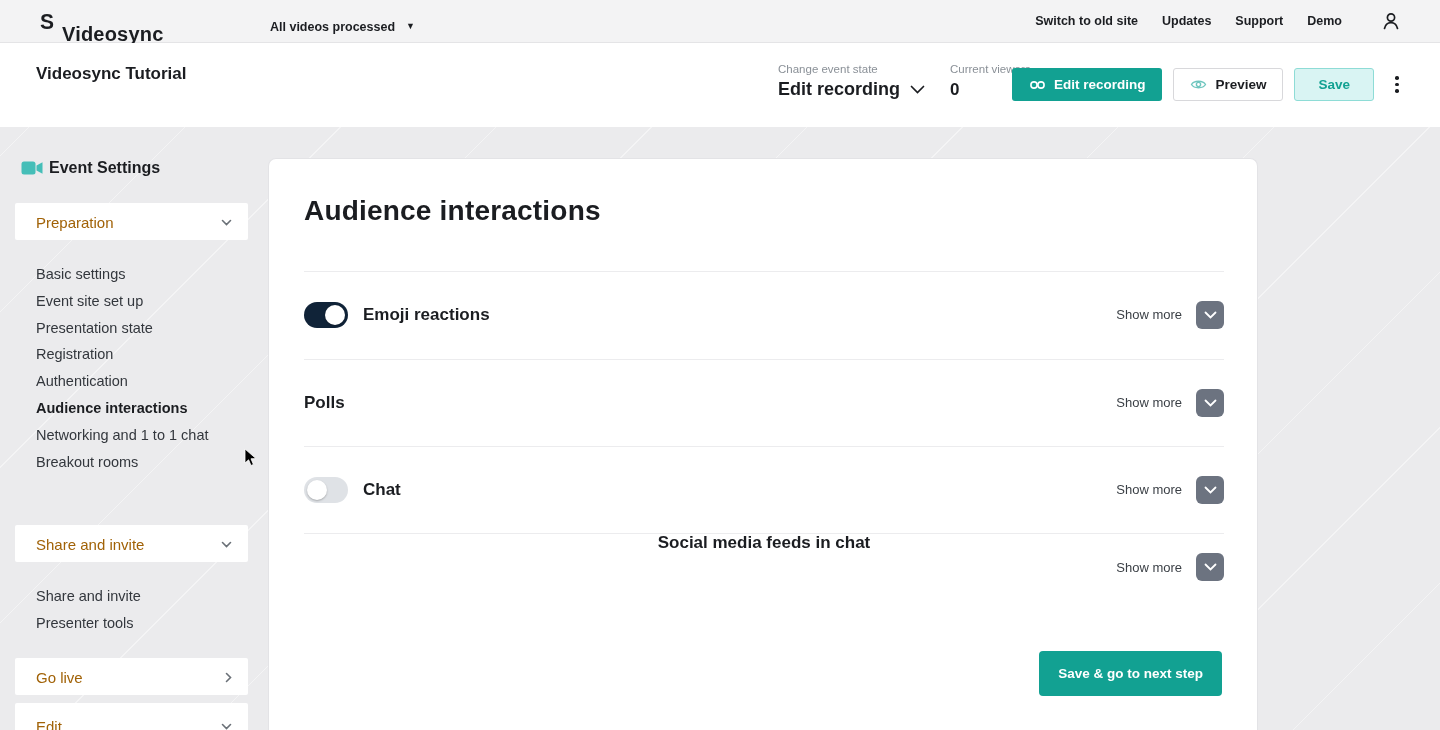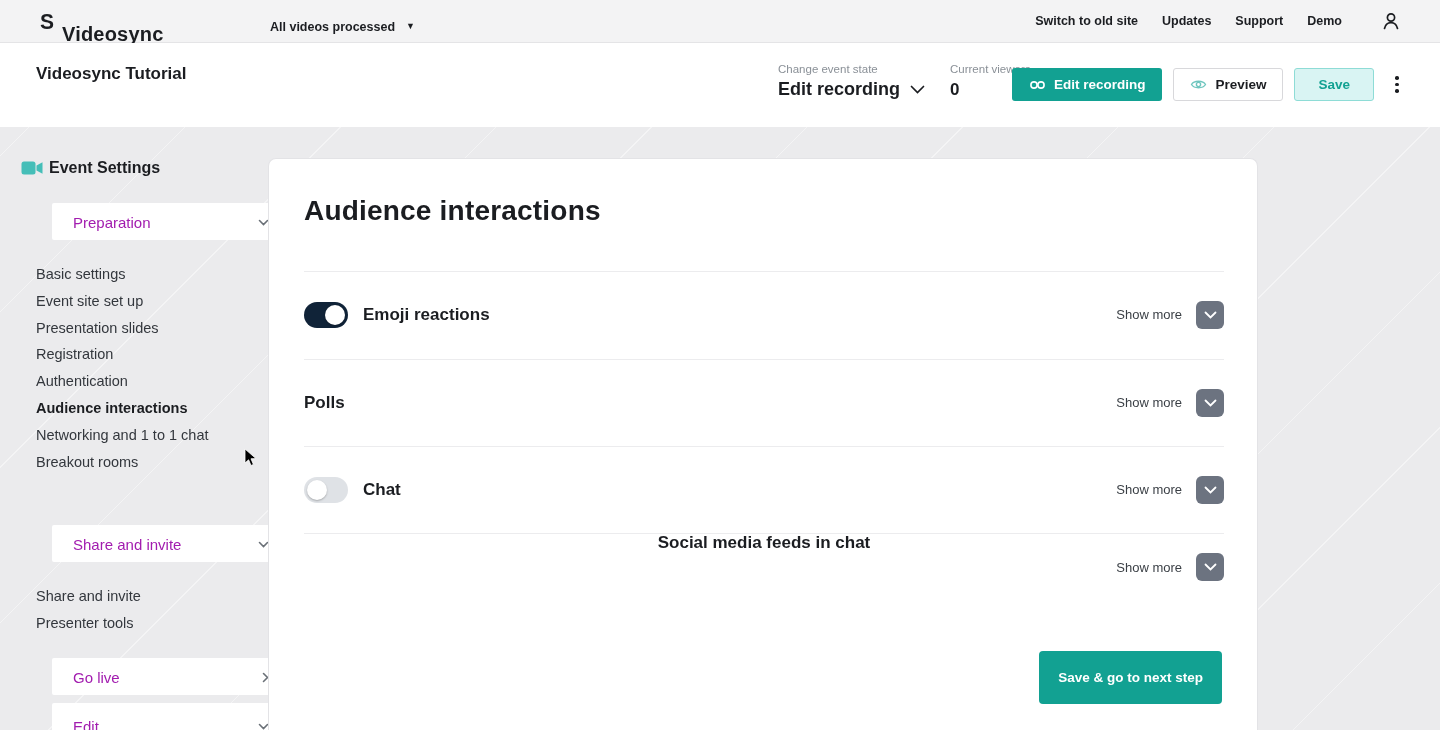--- a/index.html
+++ b/index.html
@@ -48,21 +48,21 @@
   .kebab { width:20px; height:33px; display:flex; flex-direction:column; align-items:center; justify-content:center; gap:3px; cursor:pointer; margin-left:2px; }
   .kebab i { width:3.5px; height:3.5px; border-radius:50%; background:#1b1d21; }
 
   
   .sidebar { position:absolute; left:15px; top:157px; width:233px; height:573px; }
   .sb-title { position:absolute; left:6px; top:2px; display:flex; align-items:center; gap:6px; }
   .sb-title-text { font-size:16px; font-weight:700; }
   .sb-section {
     position:absolute; left:0; width:233px; height:37px; background:#ffffff; border-radius:2px;
     display:flex; align-items:center; justify-content:space-between; padding:2px 16px 0 21px;
-    font-size:15px; cursor:pointer; color:#a21caf;margin-left:37px;
+    font-size:15px; cursor:pointer; color:#a16207;
   }
   .sec-preparation { top:46px; }
   .sec-share { top:368px; }
   .sec-golive { top:501px; }
   .sec-edit { top:546px; height:44px; }
   .sb-items { position:absolute; left:21px; line-height:26.8px; font-size:14.5px; color:#33373d; }
   .prep-items { top:104px; }
   .share-items { top:426px; }
   .sb-item { cursor:pointer; white-space:nowrap; }
   .sb-item.active { font-weight:700; color:#1b1d21; }
@@ -80,21 +80,21 @@
   .r1 { top:112px; } .r2 { top:200px; } .r3 { top:287px; } .r4 { top:374px;flex-direction:column; }
   .row-label { font-size:17px; font-weight:700; }
   .toggle { width:44px; height:26px; border-radius:13px; background:#dfe2e6; position:relative; margin-right:15px; cursor:pointer; flex:none; }
   .toggle .knob { position:absolute; top:3px; left:3px; width:20px; height:20px; border-radius:50%; background:#ffffff; box-shadow:0 1px 2px rgba(0,0,0,.25); }
   .toggle.on { background:#102338; }
   .toggle.on .knob { left:auto; right:3px; }
   .row-right { margin-left:auto; display:flex; align-items:center; gap:14px; }
   .show-more { font-size:13px; color:#3a3f45; cursor:pointer; }
   .chev-btn { width:28px; height:28px; border-radius:6px; background:#6c7380; display:flex; align-items:center; justify-content:center; cursor:pointer; border:none; }
   .footer-btn {
-    position:absolute; right:35px; top:492px; height:53px; padding:0 19px;
+    position:absolute; right:35px; top:492px; height:45px; padding:0 19px;
     background:#12a192; color:#ffffff; border:none; border-radius:4px;
     font-size:13.5px; font-weight:700; cursor:pointer; font-family:inherit;
   }
 
   .cursor { position:absolute; left:243px; top:448px; pointer-events:none; }
   svg { display:block; }
 </style>
 </head>
 <body>
 
@@ -179,21 +179,21 @@
   <div class="sb-section sec-preparation">
     <span>Preparation</span>
     <svg width="11" height="7" viewBox="0 0 11 7" fill="none" stroke="#6a7077" stroke-width="1.6" stroke-linecap="round">
         <polyline points="1.5,1.5 5.5,5.5 9.5,1.5"></polyline>
       </svg>
   </div>
 
   <div class="sb-items prep-items">
     <div class="sb-item">Basic settings</div>
     <div class="sb-item">Event site set up</div>
-    <div class="sb-item">Presentation slides</div>
+    <div class="sb-item">Presentation state</div>
     <div class="sb-item">Registration</div>
     <div class="sb-item">Authentication</div>
     <div class="sb-item active">Audience interactions</div>
     <div class="sb-item">Networking and 1 to 1 chat</div>
     <div class="sb-item">Breakout rooms</div>
   </div>
 
   <div class="sb-section sec-share">
     <span>Share and invite</span>
     <svg width="11" height="7" viewBox="0 0 11 7" fill="none" stroke="#6a7077" stroke-width="1.6" stroke-linecap="round">

